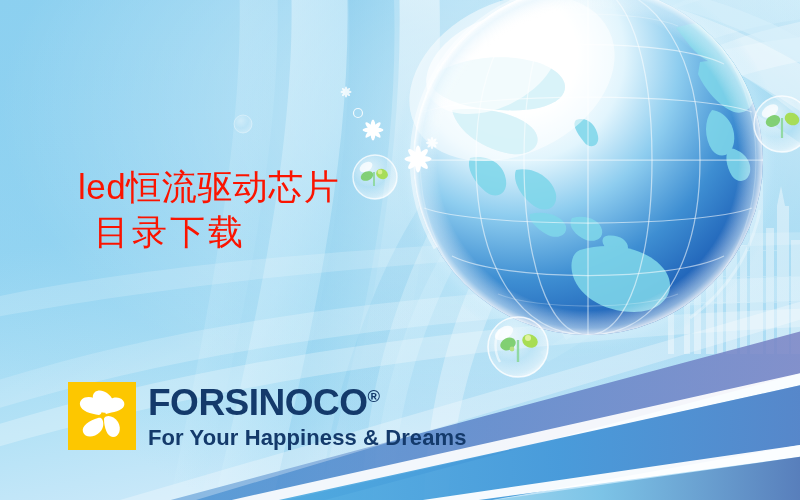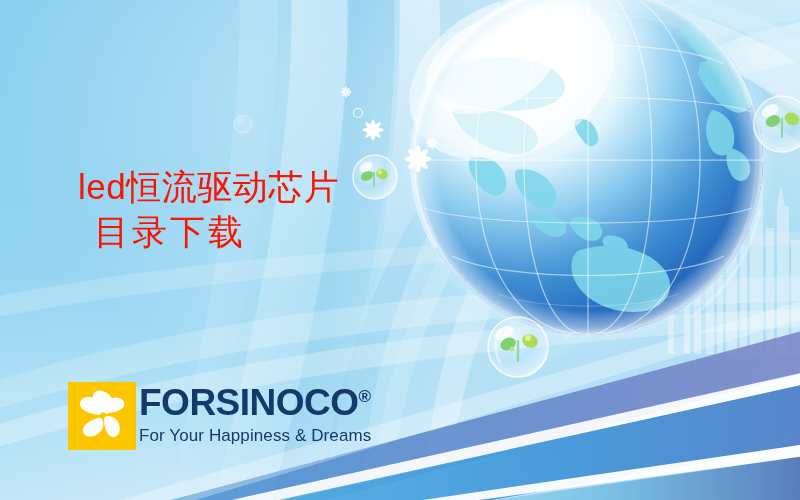--- a/index.html
+++ b/index.html
@@ -62,41 +62,41 @@
     align-items: flex-start;
   }
   #logo-mark {
     width: 68px;
     height: 68px;
     background: #fdc700;
     flex: 0 0 auto;
   }
   #logo-mark svg { display: block; }
   #logo-text {
-    margin-left: 3px;
+    margin-left: 12px;
     margin-top: 2px;
   }
   #logo-wordmark {
     font-family: "Liberation Sans", sans-serif;
     font-size: 37px;
     font-weight: bold;
     color: #143a6b;
     letter-spacing: -0.5px;
     line-height: 1;
     white-space: nowrap;
   }
   #logo-wordmark .reg {
     font-size: 17px;
     vertical-align: super;
     letter-spacing: 0;
   }
   #logo-tagline {
     font-family: "Liberation Sans", sans-serif;
-    font-size: 17px;
-    font-weight: normal;
+    font-size: 22px;
+    font-weight: bold;
     color: #143a6b;
     letter-spacing: 0.1px;
     line-height: 1;
     margin-top: 6px;
     white-space: nowrap;
   }
 </style>
 </head>
 <body>
 

